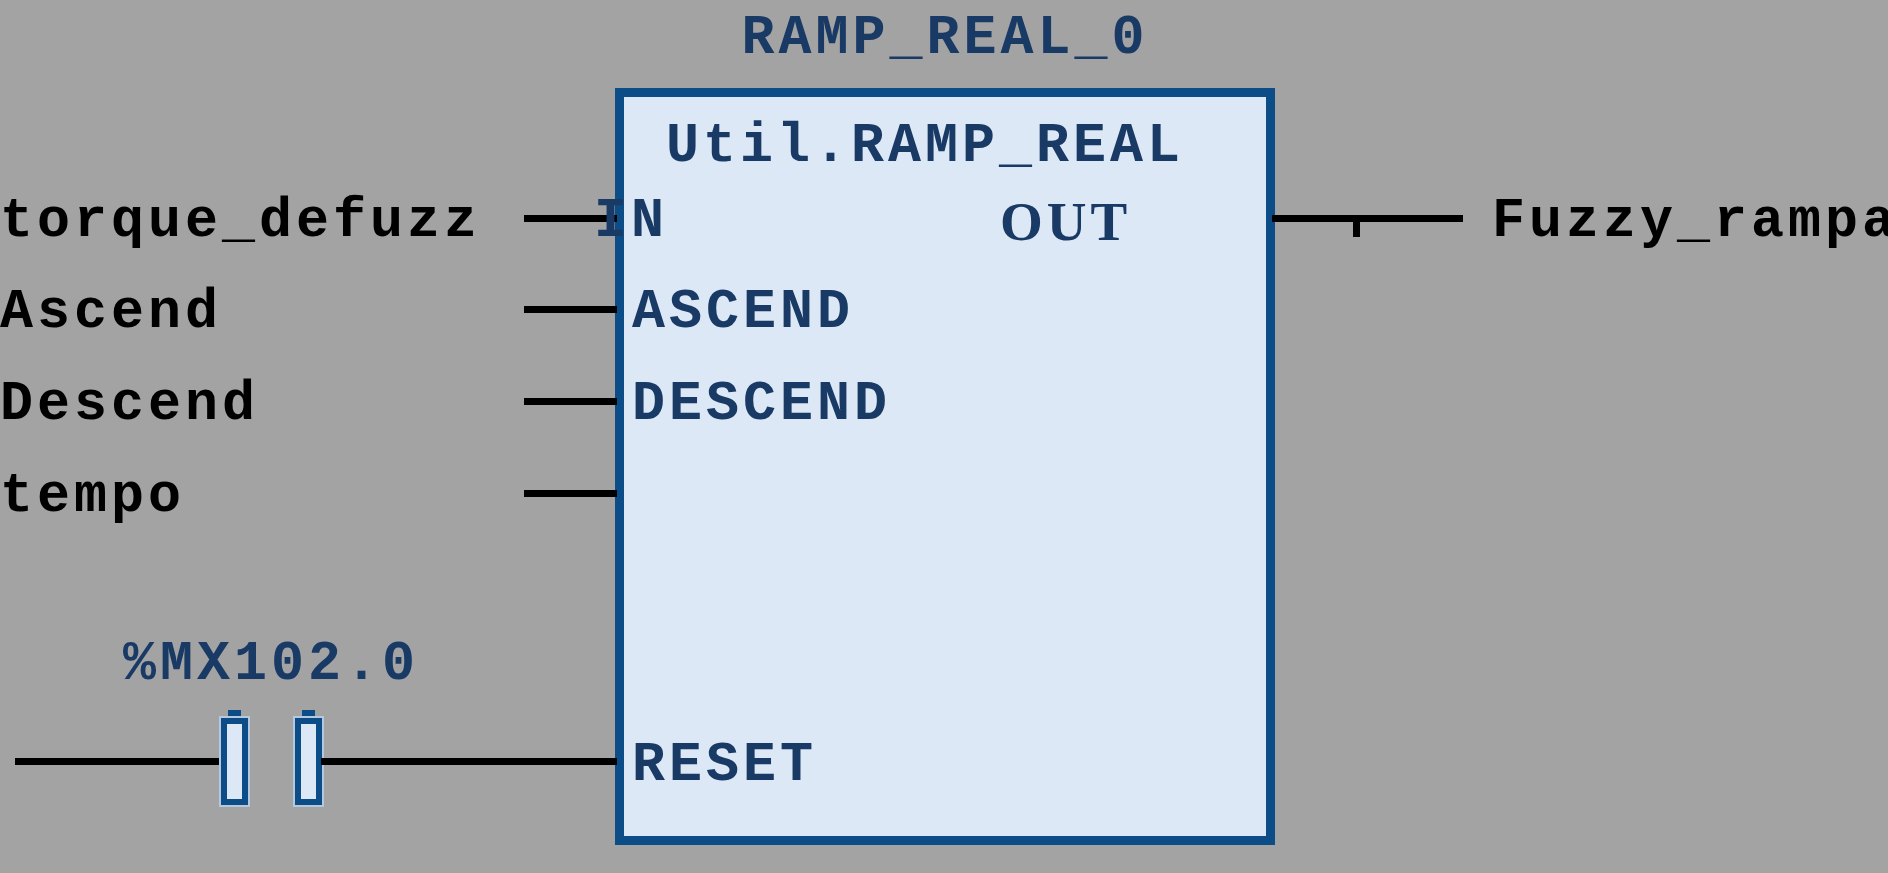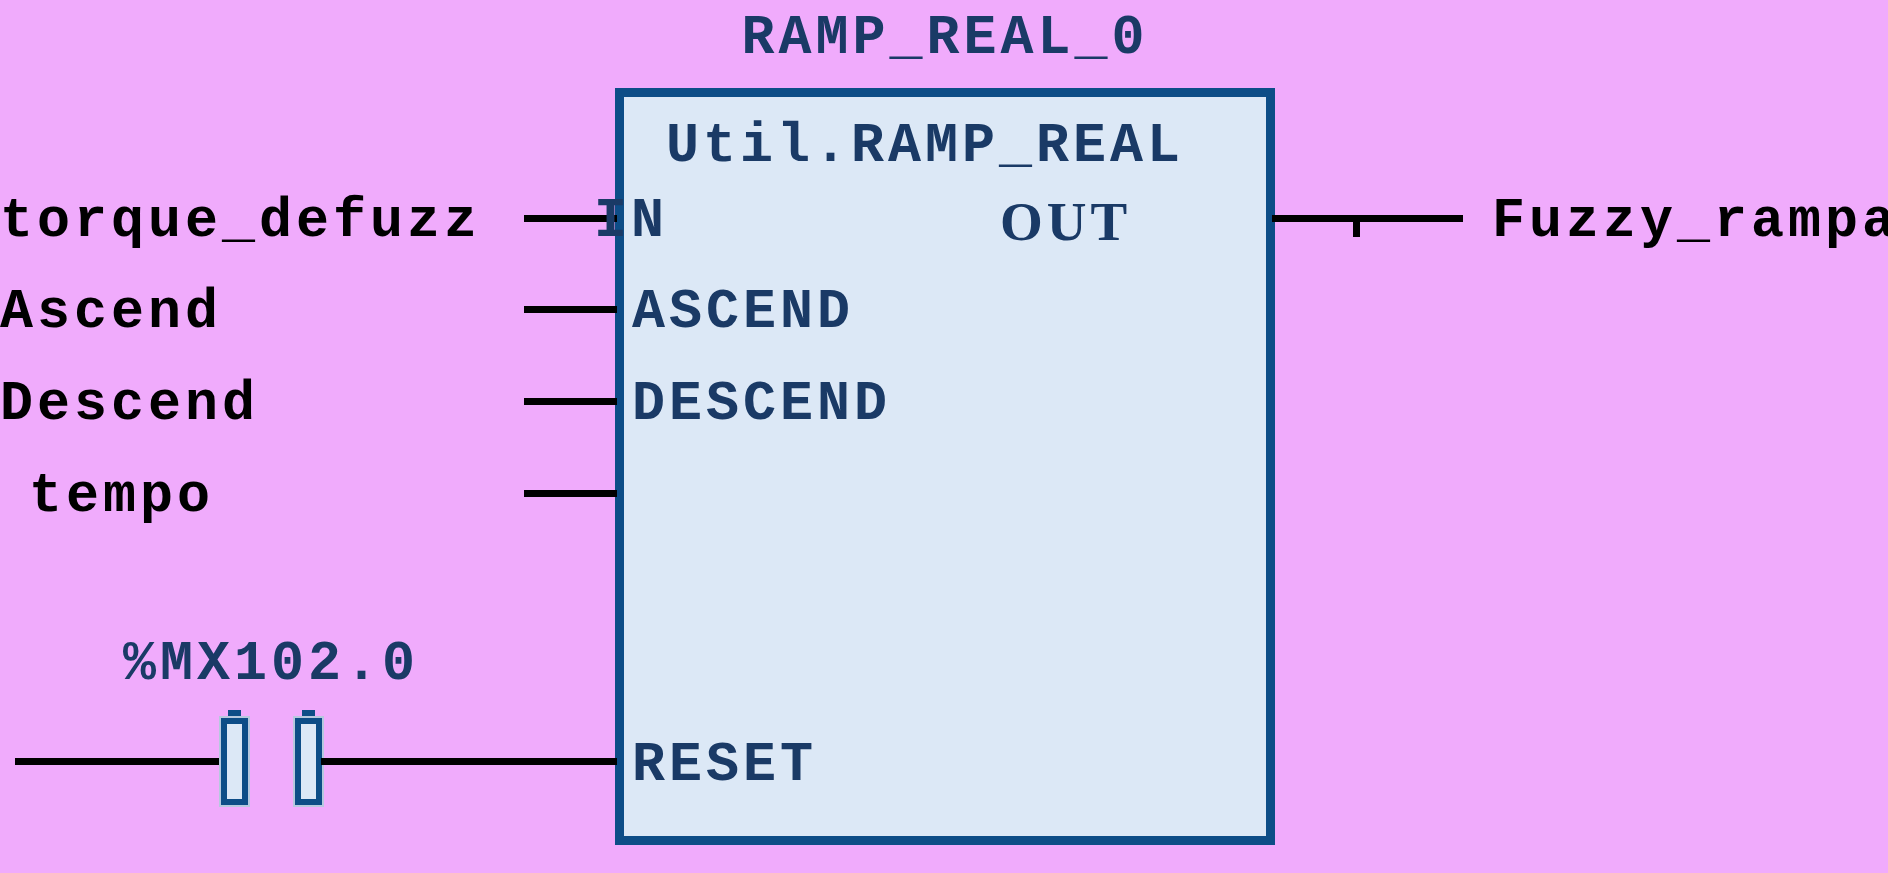--- a/index.html
+++ b/index.html
@@ -1,19 +1,19 @@
 <!DOCTYPE html>
 <html><head>
 <meta charset="utf-8">
 <style>
   html,body{margin:0;padding:0;background:#ffffff;}
   .stage{
     position:relative;
     width:1888px;height:873px;
-    background:#f0abfc;
+    background:#a3a3a3;
     overflow:hidden;
     font-family:"Liberation Mono","DejaVu Sans Mono",monospace;
     font-weight:bold;
   }
   .txt{
     position:absolute;
     font-size:55px;
     line-height:55px;
     letter-spacing:4px;
     white-space:nowrap;
@@ -60,21 +60,21 @@
 
   <div class="txt navy ctr" style="left:615px;top:11px;width:660px;">RAMP_REAL_0</div>
 
   <div class="block"></div>
 
   <div class="txt navy ctr" style="left:615px;top:119px;width:620px;">Util.RAMP_REAL</div>
 
   <div class="txt blacktxt rgt" style="left:0px;top:194px;width:505px;">torque_defuzz</div>
   <div class="txt blacktxt rgt" style="left:0px;top:285px;width:505px;">Ascend</div>
   <div class="txt blacktxt rgt" style="left:0px;top:377px;width:505px;">Descend</div>
-  <div class="txt blacktxt rgt" style="left:0px;top:469px;width:505px;margin-left:29px;">tempo</div>
+  <div class="txt blacktxt rgt" style="left:0px;top:469px;width:505px;">tempo</div>
 
   <div class="wire" style="left:524px;top:215px;width:93px;"></div>
   <div class="wire" style="left:524px;top:306px;width:93px;"></div>
   <div class="wire" style="left:524px;top:398px;width:93px;"></div>
   <div class="wire" style="left:524px;top:490px;width:93px;"></div>
 
   <div class="txt navy" style="left:594px;top:194px;">IN</div>
   <div class="txt navy" style="left:632px;top:285px;">ASCEND</div>
   <div class="txt navy" style="left:632px;top:377px;">DESCEND</div>
   <div class="txt navy" style="left:632px;top:738px;">RESET</div>

